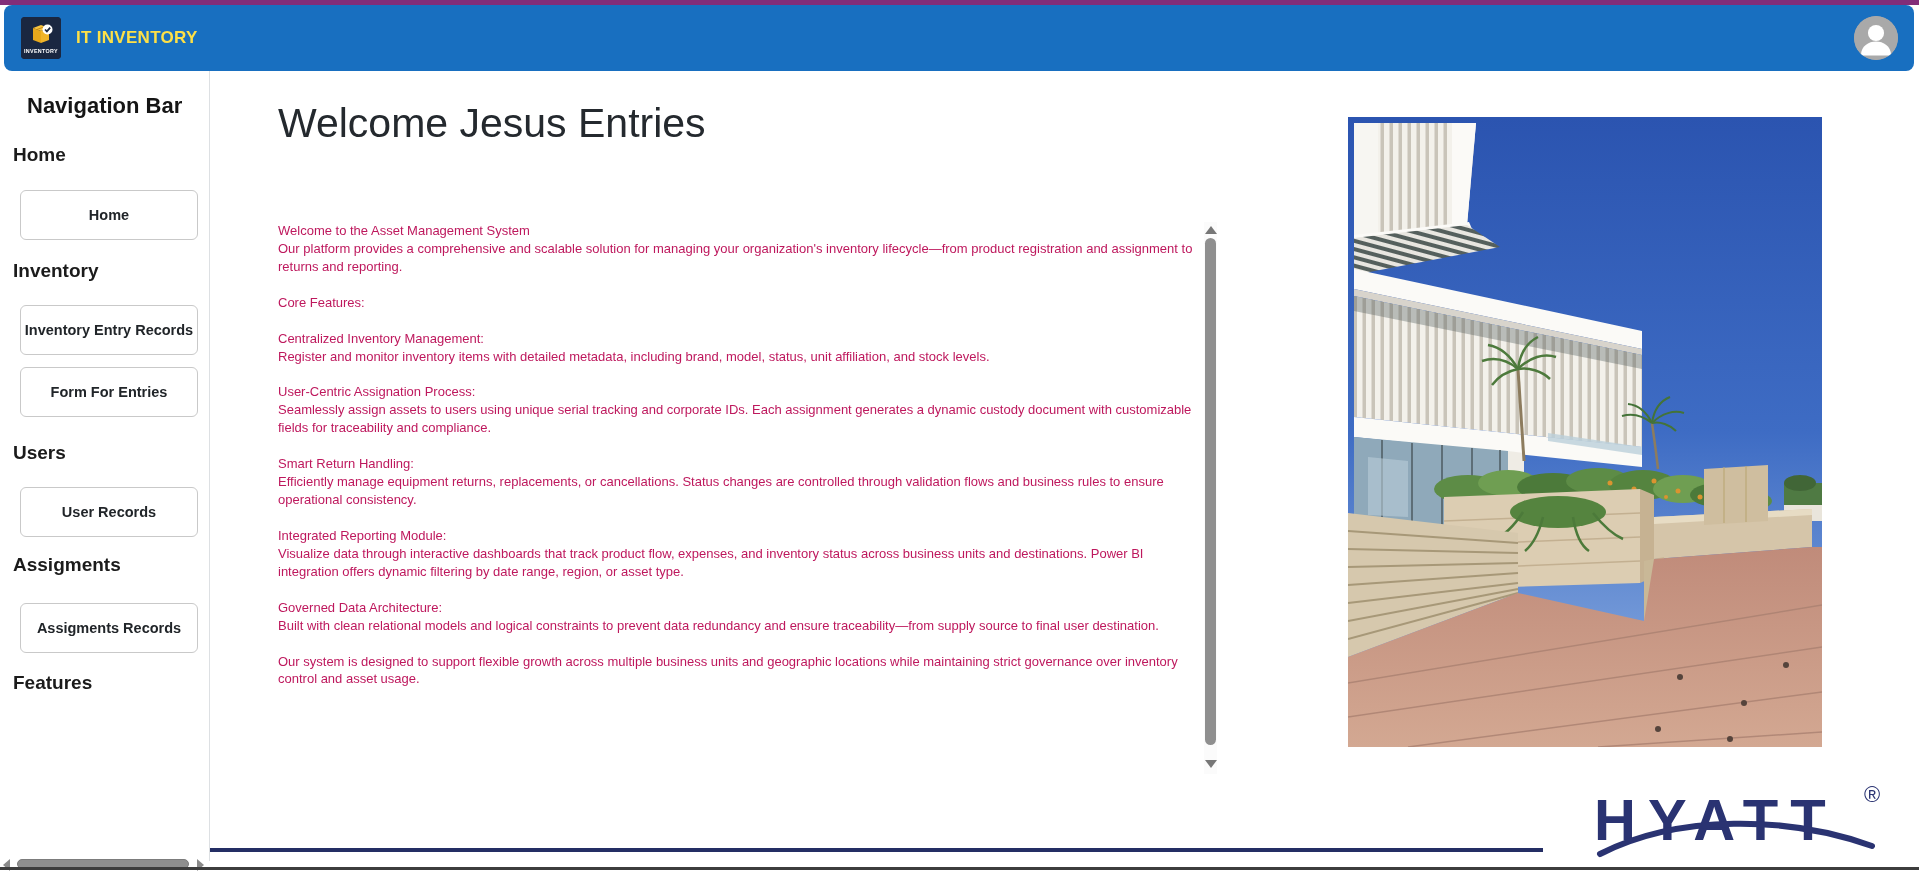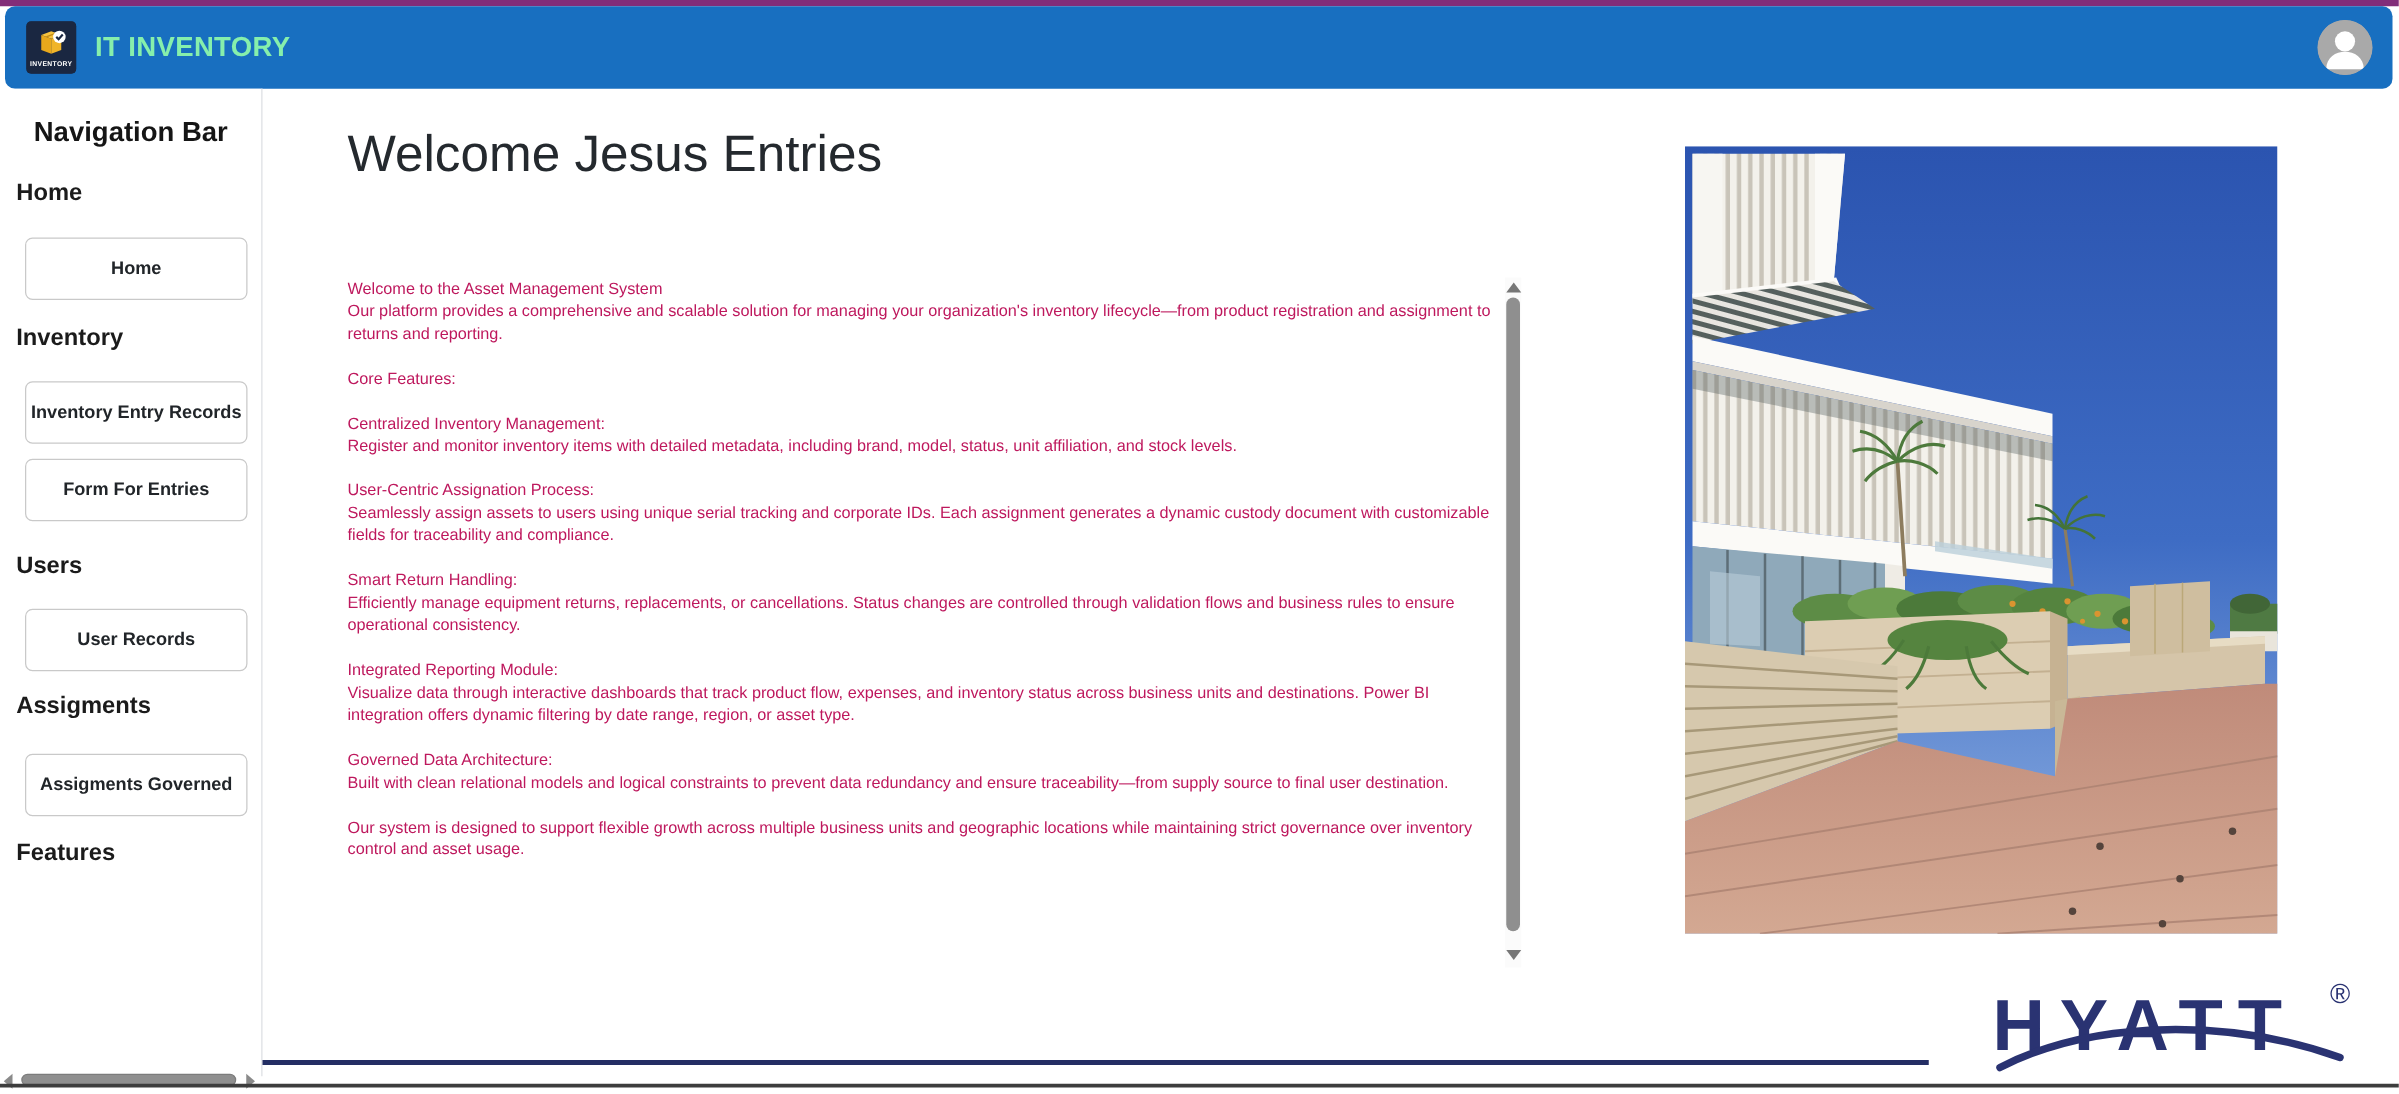--- a/index.html
+++ b/index.html
@@ -8,21 +8,21 @@
   .abs { position:absolute; }
 
   
   #top-strip { left:0; top:0; width:1919px; height:5px; background:#822d79; }
   #bottom-border { left:0; top:867px; width:1919px; height:3px; background:#3d3d3d; }
 
   
   #header { left:4px; top:5px; width:1910px; height:66px; background:#186fc0; border-radius:8px; }
   #logo-tile { left:17px; top:12px; width:40px; height:42px; background:#1a2741; border-radius:4px; overflow:hidden; }
   #app-title { left:72px; top:0; height:66px; display:flex; align-items:center;
-               color:#86efac; font-size:22px; font-weight:700; letter-spacing:.3px; }
+               color:#fde047; font-size:17px; font-weight:700; letter-spacing:.3px; }
   #avatar { right:16px; top:11px; width:44px; height:44px; border-radius:50%; background:#a9a9a9; overflow:hidden; }
 
   
   #sidebar { left:0; top:71px; width:210px; height:790px; background:#fff; border-right:1px solid #dde0e3; }
   .nav-title { left:15px; top:22px; font-size:22px; font-weight:700; color:#151515;margin-left:12px; }
   .nav-heading { left:13px; font-size:19px; font-weight:700; color:#1b1b1b; }
   .nav-btn { left:20px; width:178px; height:50px; background:#fff; border:1px solid #c9c9c9;
              border-radius:6px; font-family:"Liberation Sans",sans-serif; font-size:14.5px; font-weight:700;
              color:#212529; display:flex; align-items:center; justify-content:center; cursor:pointer; }
 
@@ -85,21 +85,21 @@
   <button class="nav-btn abs" style="top:119px">Home</button>
 
   <div class="nav-heading abs" style="top:189px">Inventory</div>
   <button class="nav-btn abs" style="top:234px">Inventory Entry Records</button>
   <button class="nav-btn abs" style="top:296px">Form For Entries</button>
 
   <div class="nav-heading abs" style="top:371px">Users</div>
   <button class="nav-btn abs" style="top:416px">User Records</button>
 
   <div class="nav-heading abs" style="top:483px">Assigments</div>
-  <button class="nav-btn abs" style="top:532px">Assigments Governed</button>
+  <button class="nav-btn abs" style="top:532px">Assigments Records</button>
 
   <div class="nav-heading abs" style="top:601px">Features</div>
 </div>
 
 <h1 id="welcome-heading" class="abs">Welcome Jesus Entries</h1>
 
 <div id="about-scroll" class="abs">
   <div id="about-text">Welcome to the Asset Management System
 Our platform provides a comprehensive and scalable solution for managing your organization's inventory lifecycle—from product registration and assignment to returns and reporting.
 

